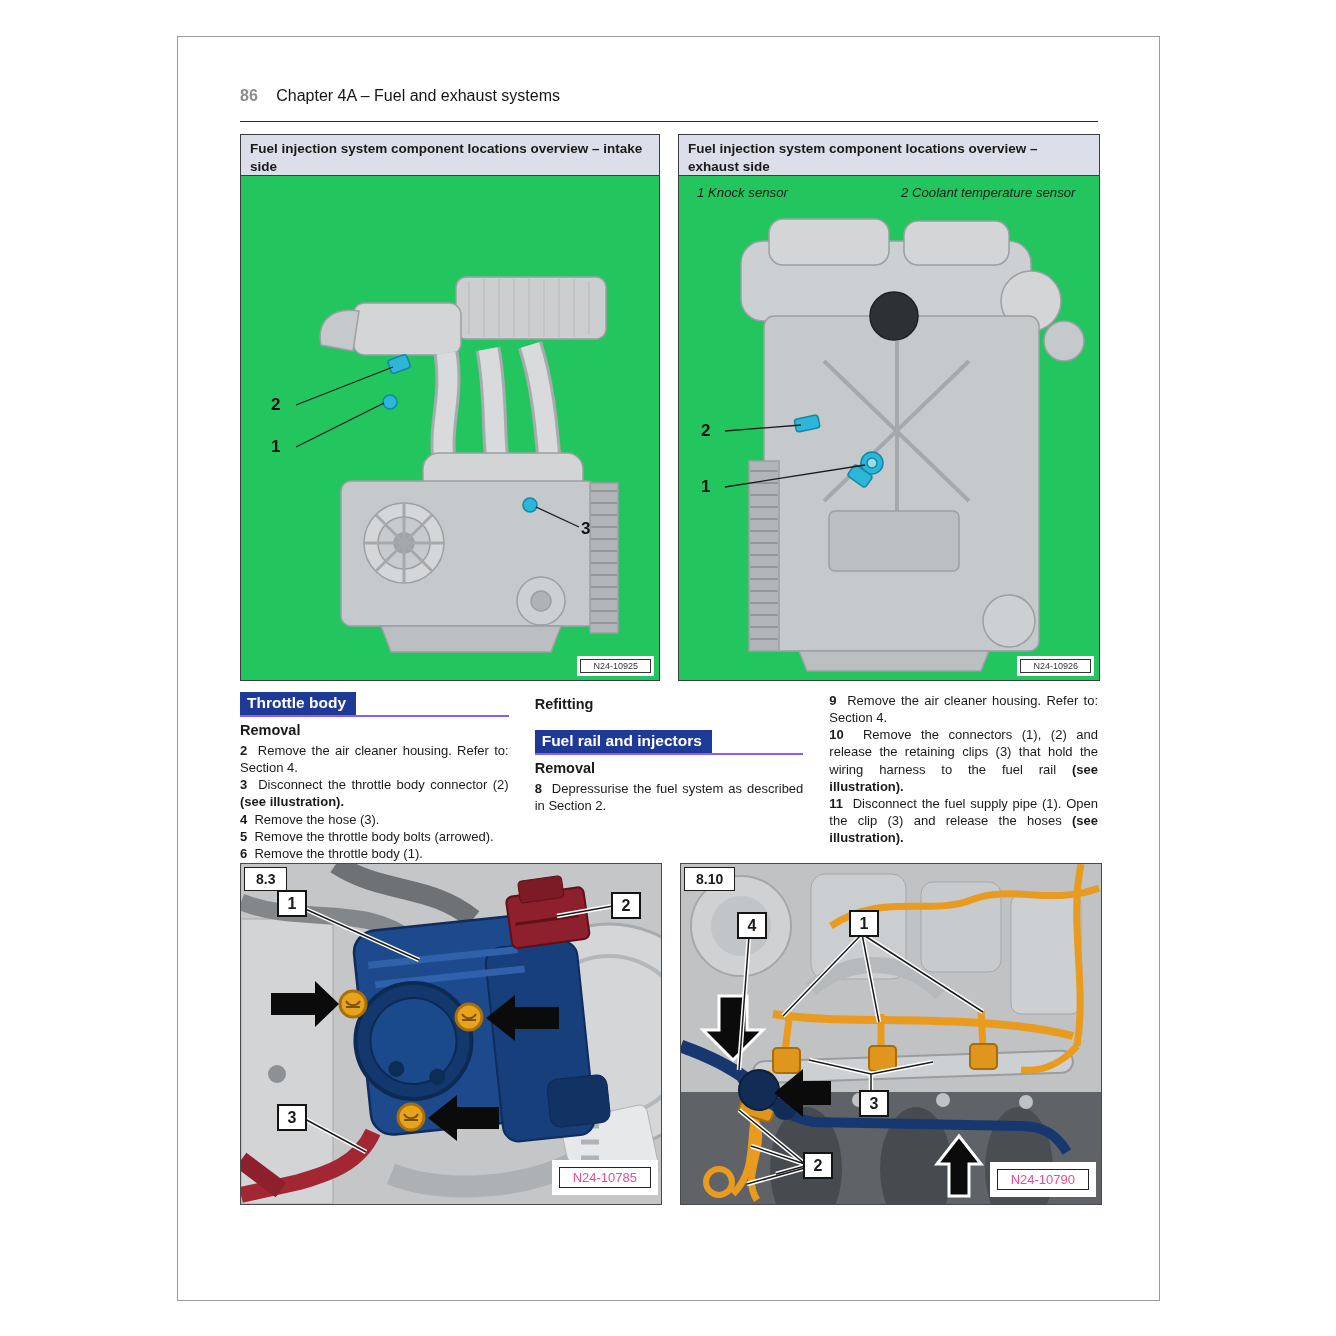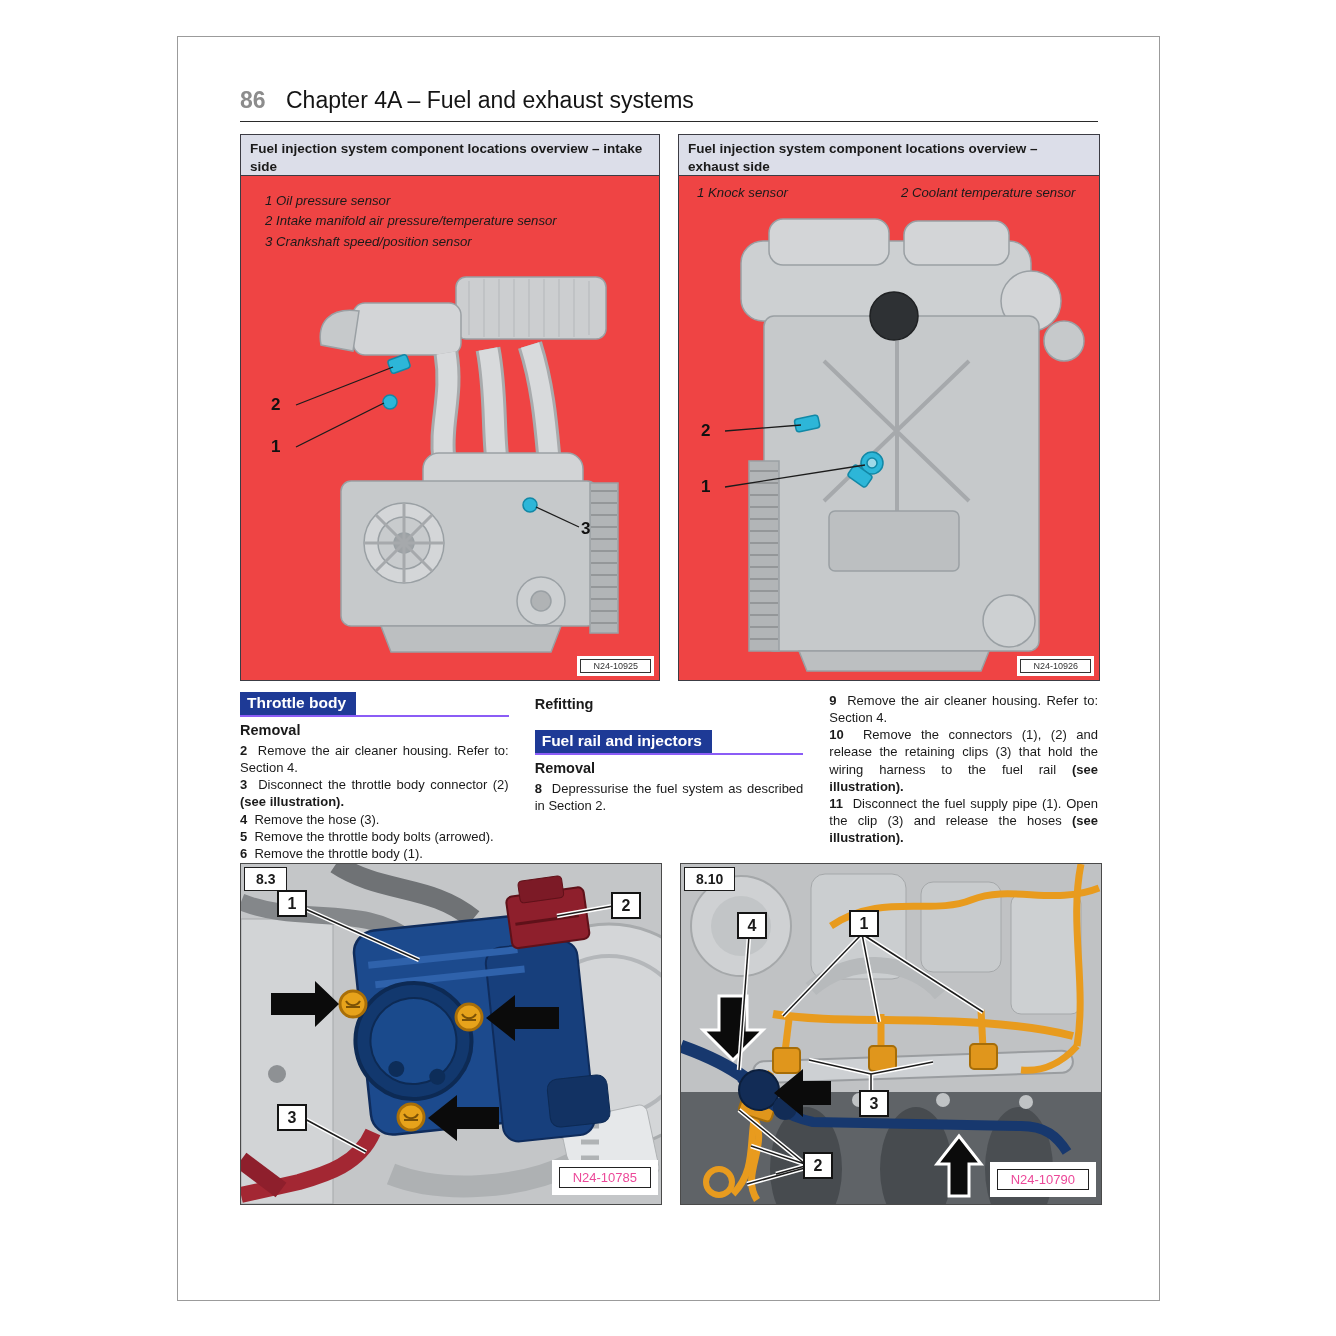--- a/index.html
+++ b/index.html
@@ -2,27 +2,27 @@
 <html><head>
 <meta charset="utf-8">
 <style>
   html,body{margin:0;padding:0;background:#ffffff;}
   .canvas{position:relative;width:1336px;height:1336px;background:#fff;overflow:hidden;
           font-family:"Liberation Sans","DejaVu Sans",sans-serif;color:#1a1a1a;}
   .page{position:absolute;left:177px;top:36px;width:981px;height:1263px;
         background:#fff;border:1px solid #9b9b9b;}
 
   
-  .page-header{position:absolute;left:62px;top:50px;font-size:23px;white-space:nowrap;}
+  .page-header{position:absolute;left:62px;top:50px;font-size:16px;white-space:nowrap;}
   .pagenum{font-weight:bold;color:#8c8c8c;margin-right:14px;}
   .chapter{color:#141414;}
   .header-rule{position:absolute;left:62px;top:84px;width:858px;border-top:1.5px solid #2a2a2a;}
 
   
-  .figbox{position:absolute;top:97px;height:545px;border:1.5px solid #3c3c44;background:#ef4444;}
+  .figbox{position:absolute;top:97px;height:545px;border:1.5px solid #3c3c44;background:#22c55e;}
   .figbox.intake{left:62px;width:418px;}
   .figbox.exhaust{left:500px;width:420px;}
   .fig-titlebar{position:absolute;left:0;top:0;right:0;height:35px;background:#dcdee9;
                 border-bottom:1.5px solid #3c3c44;font-weight:bold;font-size:13.5px;
                 line-height:1.3;padding:5px 9px 0 9px;}
   .fig-legend{position:absolute;top:56px;left:24px;right:10px;font-style:italic;
               font-size:13.2px;line-height:1.55;}
   .fig-legend-row{position:absolute;top:50px;left:18px;right:8px;display:flex;
                   font-style:italic;font-size:13.2px;}
   .fig-legend-row div:first-child{width:204px;}
@@ -63,25 +63,20 @@
   <div class="page">
 
     <div class="page-header">
       <span class="pagenum">86</span>
       <span class="chapter">Chapter 4A – Fuel and exhaust systems</span>
     </div>
     <div class="header-rule"></div>
 
     <div class="figbox intake">
       <div class="fig-titlebar">Fuel injection system component locations overview – intake side</div>
-      <div class="fig-legend">
-          <div class="legend-line">1 Oil pressure sensor</div>
-          <div class="legend-line">2 Intake manifold air pressure/temperature sensor</div>
-          <div class="legend-line">3 Crankshaft speed/position sensor</div>
-        </div>
       <div class="engine-region">
         <svg width="418" height="497" viewBox="0 0 418 497">
           <g stroke="#9aa0a4" stroke-width="1.5" fill="#ccced0">
             <rect x="215" y="96" width="150" height="62" rx="10"></rect>
             <path d="M228 100 v54 M243 98 v58 M258 98 v58 M273 98 v58 M288 98 v58 M303 98 v58 M318 98 v58 M333 98 v58 M348 100 v54" fill="none" stroke="#b4b7ba" stroke-width="1"></path>
             <rect x="112" y="122" width="108" height="52" rx="12" fill="#d3d5d7"></rect>
             <path d="M118 130 C 88 126, 76 142, 80 164 L 112 170 Z" fill="#c6c9cb"></path>
             <path d="M205 172 C 212 215, 198 245, 203 278" fill="none" stroke="#a8abad" stroke-width="25"></path>
             <path d="M205 172 C 212 215, 198 245, 203 278" fill="none" stroke="#d8dadc" stroke-width="19"></path>
             <path d="M247 168 C 255 210, 252 248, 256 280" fill="none" stroke="#a8abad" stroke-width="25"></path>

